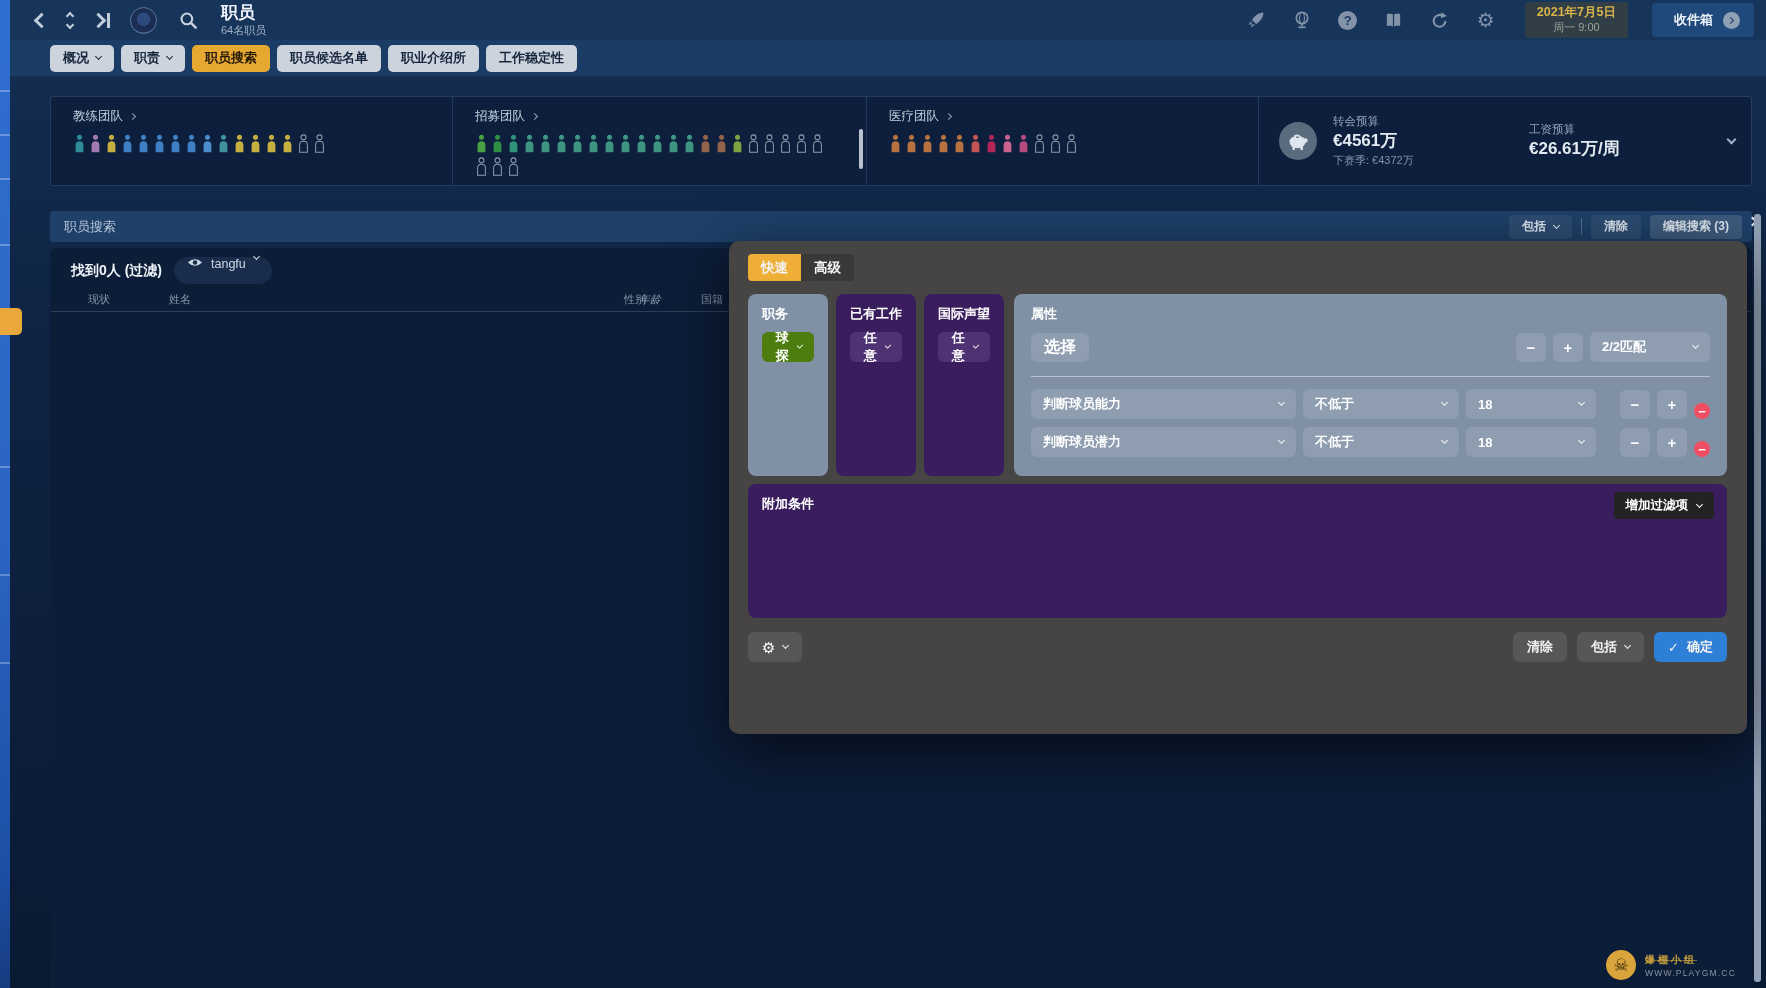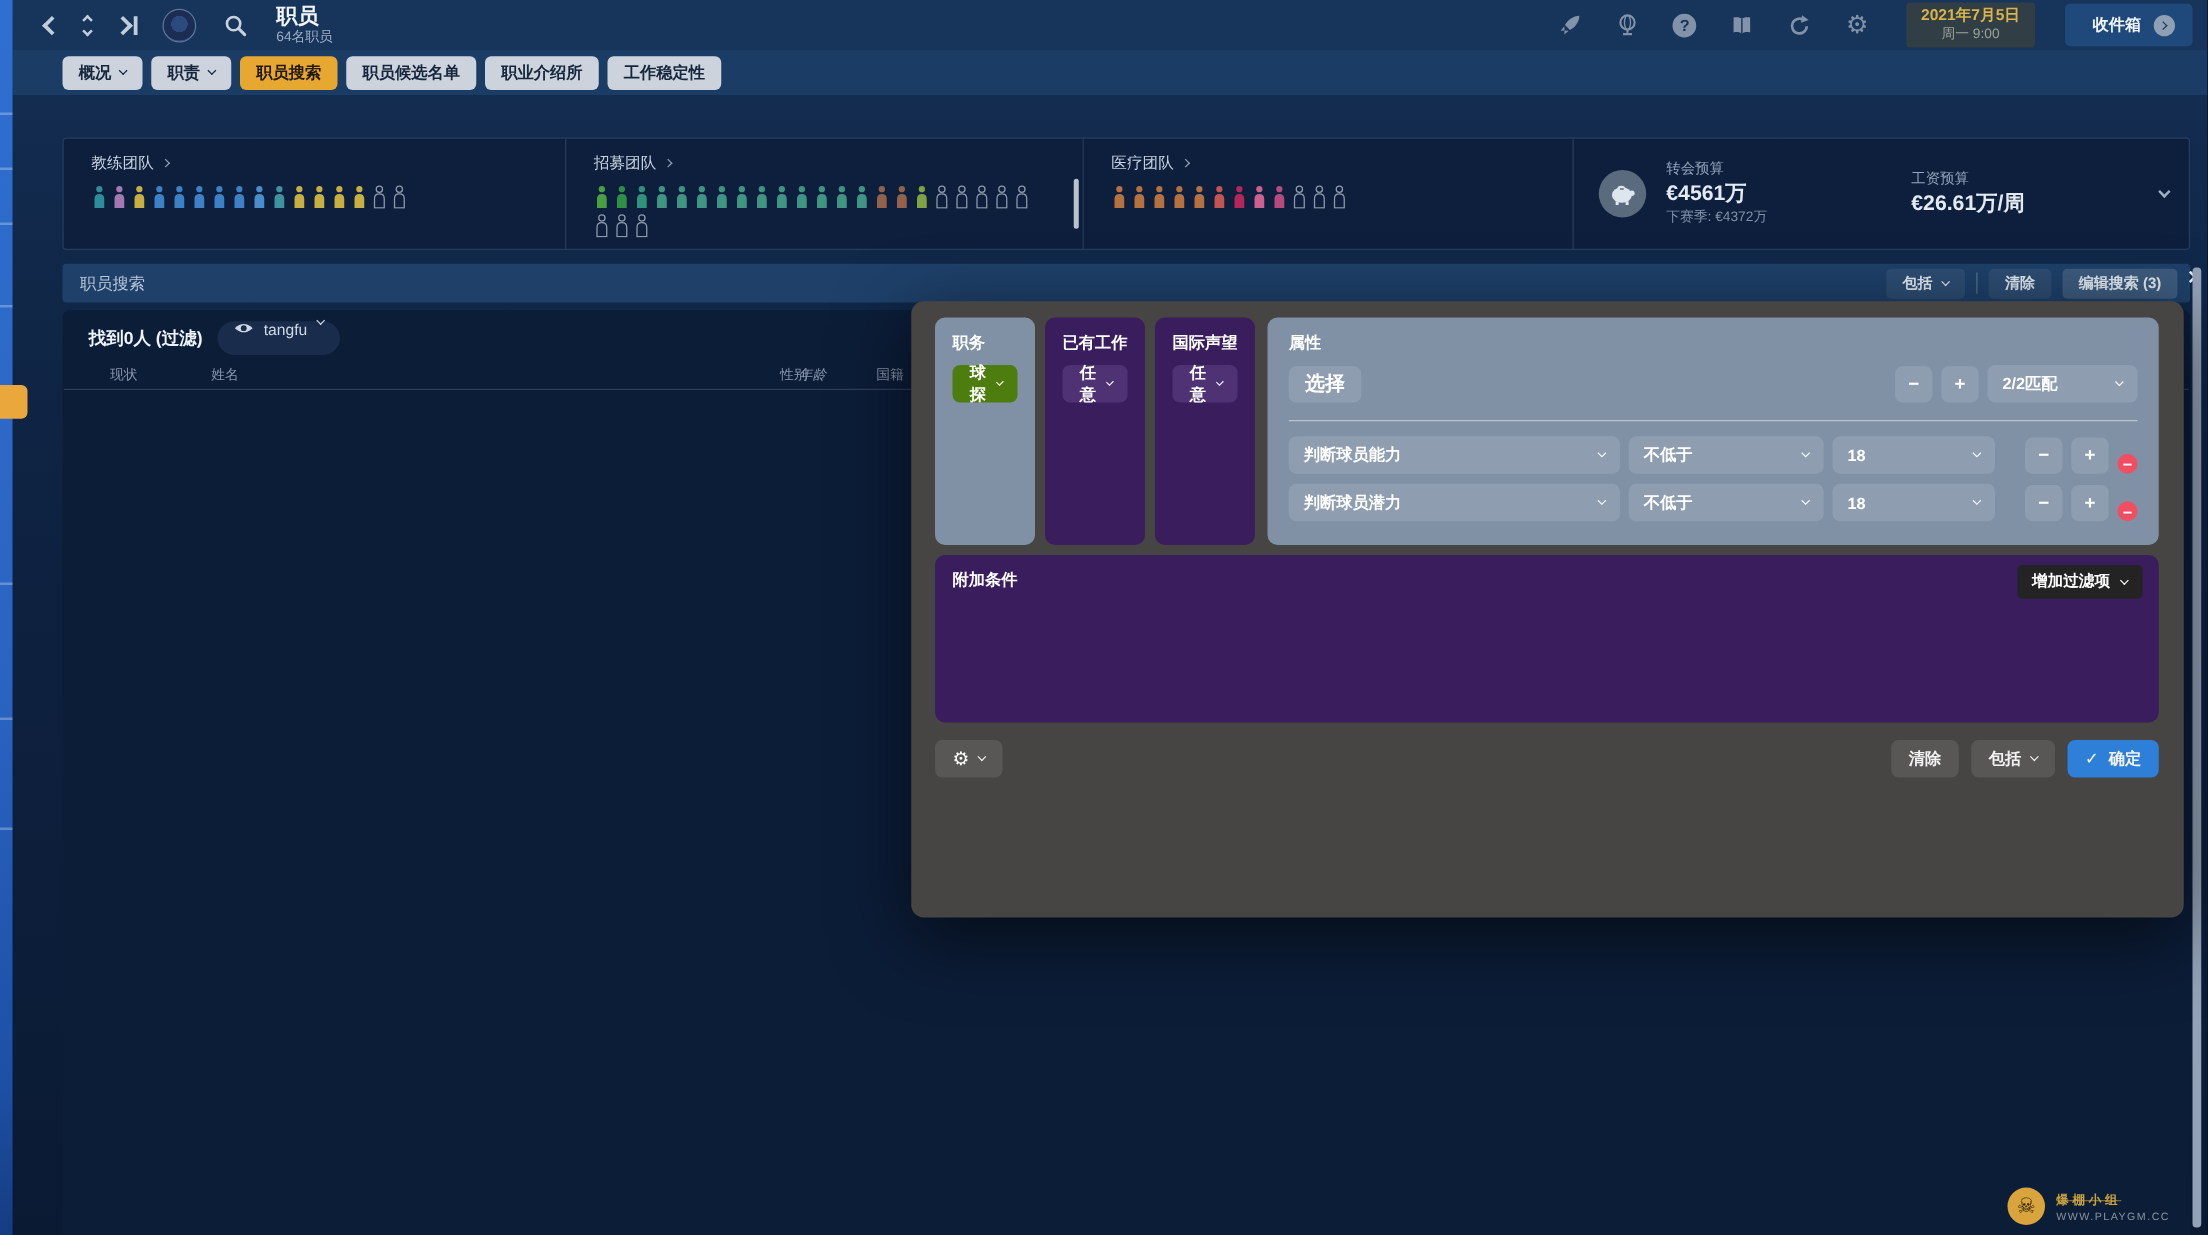--- a/index.html
+++ b/index.html
@@ -55,21 +55,21 @@
     padding:0 13px;border-radius:5px;display:flex;align-items:center;gap:7px;}
   .tab.active{background:#e7a832;color:#23190a;}
 
   .chev{width:7px;height:7px;border-right:2.2px solid currentColor;border-bottom:2.2px solid currentColor;
     display:inline-block;transform:rotate(45deg);margin-top:-3px;}
   .chev.right{transform:rotate(-45deg);margin-top:0;}
   .chev.sm{width:5px;height:5px;border-width:1.8px;}
 
   
   .staff-strip{position:absolute;left:50px;top:96px;width:1702px;height:90px;background:#0d1f3c;
-    border:1px solid rgba(84,116,165,.35);border-radius:3px;display:flex;align-items:stretch;z-index:2;margin-top:14px;}
+    border:1px solid rgba(84,116,165,.35);border-radius:3px;display:flex;align-items:stretch;z-index:2;}
   .team-sec{padding:11px 18px 0 22px;position:relative;}
   .team-sec + .team-sec{border-left:1px solid rgba(120,145,185,.22);}
   .team-label{display:flex;align-items:center;gap:7px;color:#c6d2e0;font-size:12.5px;margin-bottom:9px;cursor:pointer;}
   .team-label .chev{border-color:#8fa0b5;}
   .team-row{display:flex;gap:3px;margin-bottom:4px;}
   .person{width:13px;height:19px;display:block;}
   .mini-scroll{position:absolute;right:3px;top:32px;width:4px;height:40px;background:#b9c3cf;border-radius:2px;}
   .budget{flex:1;display:flex;align-items:center;gap:16px;padding:0 16px 0 20px;
     border-left:1px solid rgba(120,145,185,.25);}
   .piggy-circ{width:38px;height:38px;border-radius:50%;background:#5b6b7e;display:flex;
@@ -574,20 +574,24 @@
       <div>
         <div class="wm-name">爆棚小组</div>
         <div class="wm-url">WWW.PLAYGM.CC</div>
       </div>
     </div>
   </section>
 
   <div class="scroll-thumb"></div>
 
   <div class="dialog">
+    <div class="dlg-tabs">
+      <button class="dlg-tab active">快速</button>
+      <button class="dlg-tab">高级</button>
+    </div>
     <div class="dlg-grid">
       <div class="left-col">
         <div class="panel slate">
           <div class="p-label">职务</div>
           <button class="dd slate-dd">
               <span>球探</span>
               <i class="chev sm"></i>
             </button>
         </div>
         <div class="panel purple">

